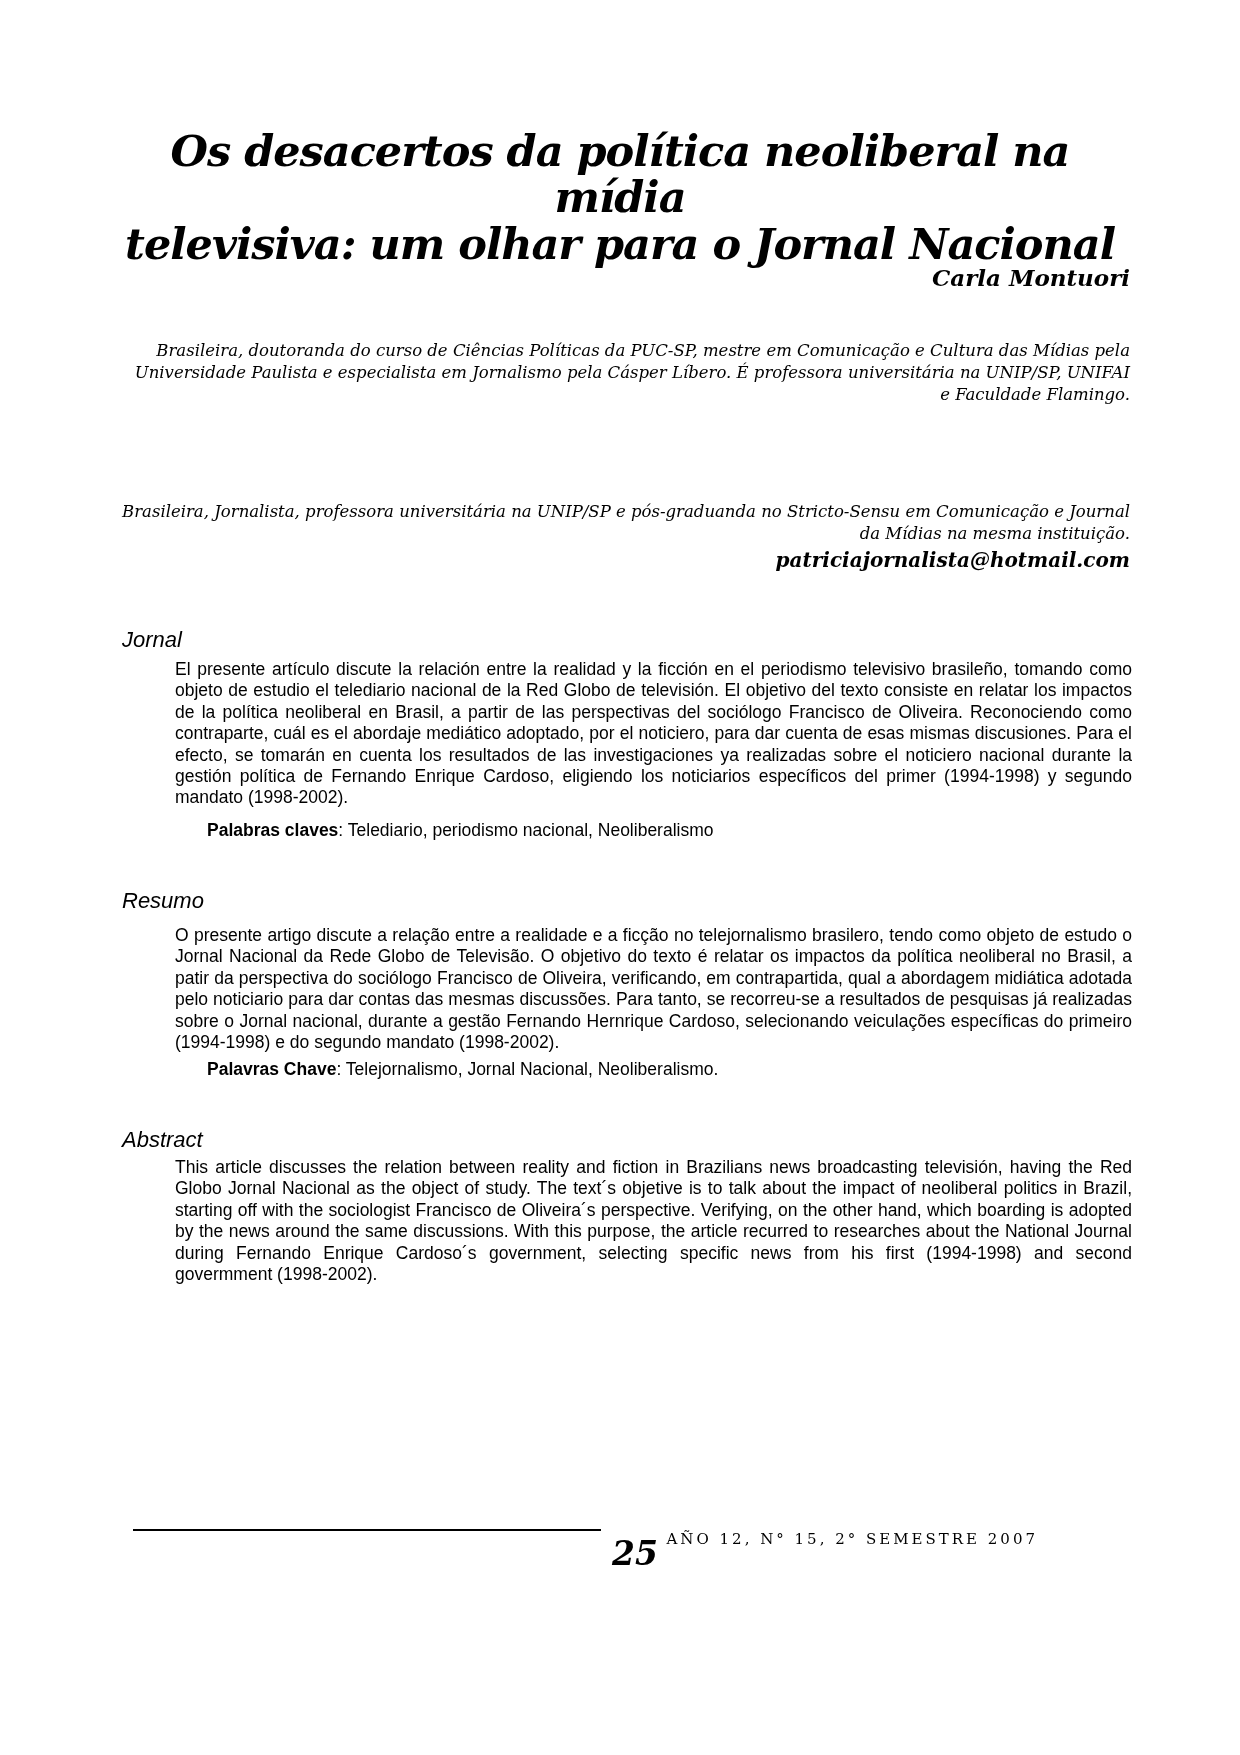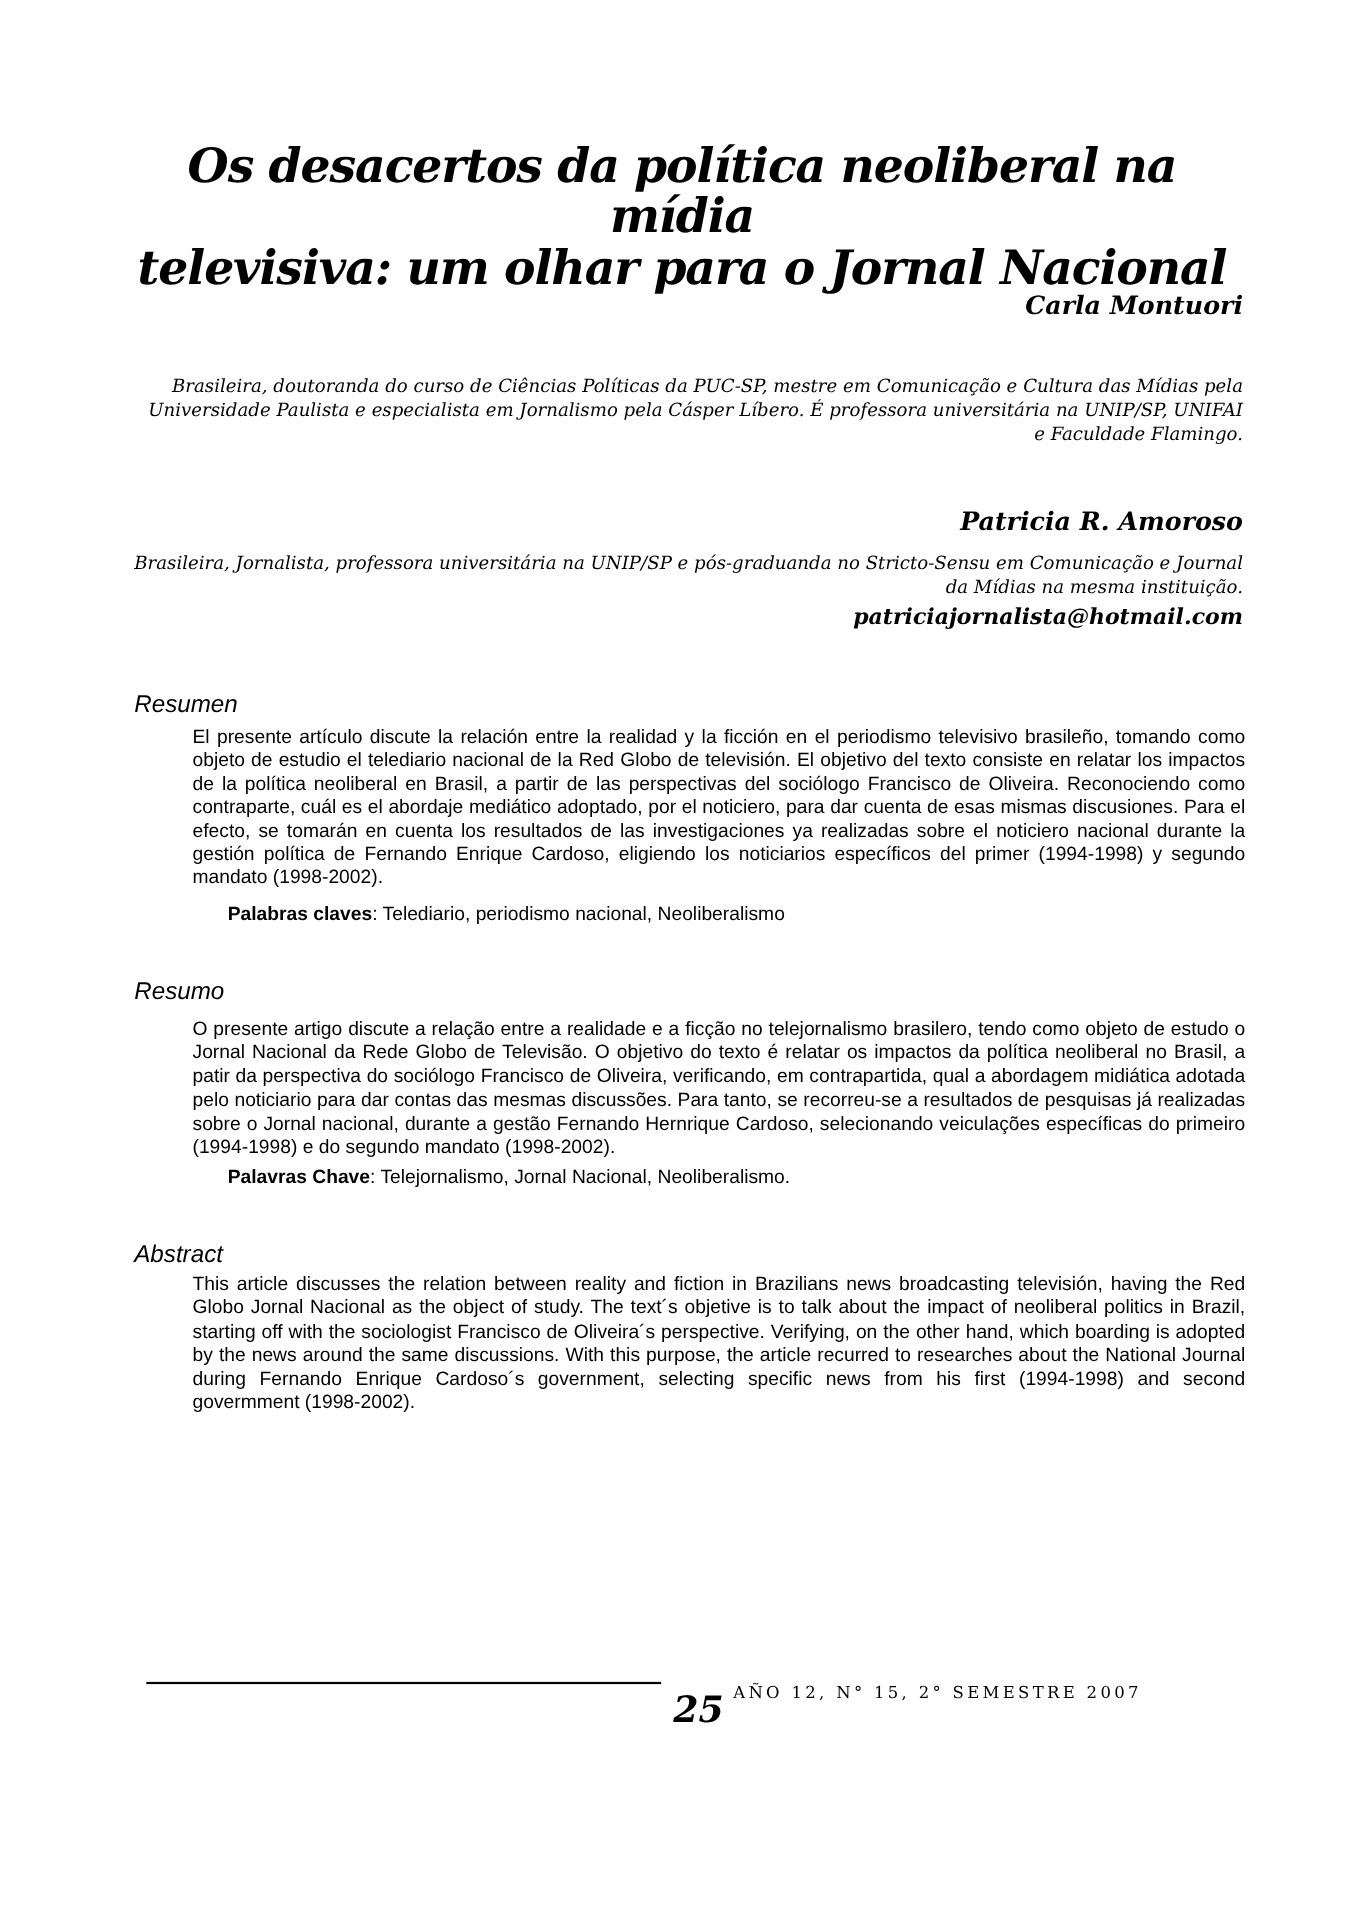--- a/index.html
+++ b/index.html
@@ -112,25 +112,24 @@
 </head>
 <body>
 
 <div class="page">
 
   <h1 class="title"><span>Os desacertos da política neoliberal na mídia</span><br><span>televisiva: um olhar para o Jornal Nacional</span></h1>
 
   <div class="byline script author-name pos-author1">Carla Montuori</div>
   <div class="byline script bio pos-bio1">Brasileira, doutoranda do curso de Ciências Políticas da PUC-SP, mestre em Comunicação e Cultura das Mídias pela Universidade Paulista e especialista em Jornalismo pela Cásper Líbero. É professora universitária na UNIP/SP, UNIFAI e Faculdade Flamingo.</div>
 
-  <div class="byline script author-name pos-author2">Patricia R. Amoroso</div>
   <div class="byline script bio pos-bio2">Brasileira, Jornalista, professora universitária na UNIP/SP e pós-graduanda no Stricto-Sensu em Comunicação e Journal da Mídias na mesma instituição.</div>
   <div class="byline script email pos-email2">patriciajornalista@hotmail.com</div>
 
-  <h2 class="sec-heading pos-h-resumen">Resumen</h2>
+  <h2 class="sec-heading pos-h-resumen">Jornal</h2>
   <p class="para pos-p1">El presente  artículo discute  la relación entre la realidad y la ficción en el  periodismo televisivo brasileño, tomando como objeto  de estudio el telediario  nacional de la Red Globo de televisión.  El objetivo del texto consiste  en relatar  los impactos de la política neoliberal en Brasil, a partir de las perspectivas del sociólogo Francisco de Oliveira.  Reconociendo como contraparte, cuál es el abordaje mediático adoptado, por el noticiero, para dar cuenta de esas mismas discusiones. Para el efecto, se tomarán en cuenta los resultados de las investigaciones  ya realizadas  sobre el noticiero nacional durante la gestión política de Fernando Enrique Cardoso, eligiendo los noticiarios específicos del primer (1994-1998) y  segundo mandato (1998-2002).</p>
   <p class="kw pos-kw1"><b>Palabras claves</b><span>: Telediario, periodismo nacional, Neoliberalismo</span></p>
 
   <h2 class="sec-heading pos-h-resumo">Resumo</h2>
   <p class="para pos-p2">O presente artigo discute a relação entre a realidade e a ficção no telejornalismo brasilero, tendo como objeto de estudo o Jornal Nacional da Rede Globo de Televisão. O objetivo do texto é relatar os impactos da política neoliberal no Brasil, a patir da perspectiva do sociólogo Francisco de Oliveira, verificando, em contrapartida, qual a abordagem midiática adotada pelo noticiario para dar contas das mesmas discussões. Para tanto, se recorreu-se a resultados de pesquisas já realizadas sobre o Jornal nacional, durante a gestão Fernando Hernrique Cardoso, selecionando veiculações específicas do primeiro (1994-1998) e do segundo mandato (1998-2002).</p>
   <p class="kw pos-kw2"><b>Palavras Chave</b><span>: Telejornalismo, Jornal Nacional, Neoliberalismo.</span></p>
 
   <h2 class="sec-heading pos-h-abstract">Abstract</h2>
   <p class="para pos-p3">This article discusses the relation between reality and fiction in Brazilians news broadcasting televisión, having  the Red Globo Jornal Nacional as the object of study.  The text´s objetive is to talk about the impact of  neoliberal politics in Brazil, starting off with  the sociologist Francisco de Oliveira´s perspective. Verifying, on the other hand, which boarding is adopted by the news around the same discussions.  With this purpose, the article recurred to researches about the National  Journal during Fernando  Enrique Cardoso´s  government, selecting  specific news from his first (1994-1998) and second govermment (1998-2002).</p>
 

